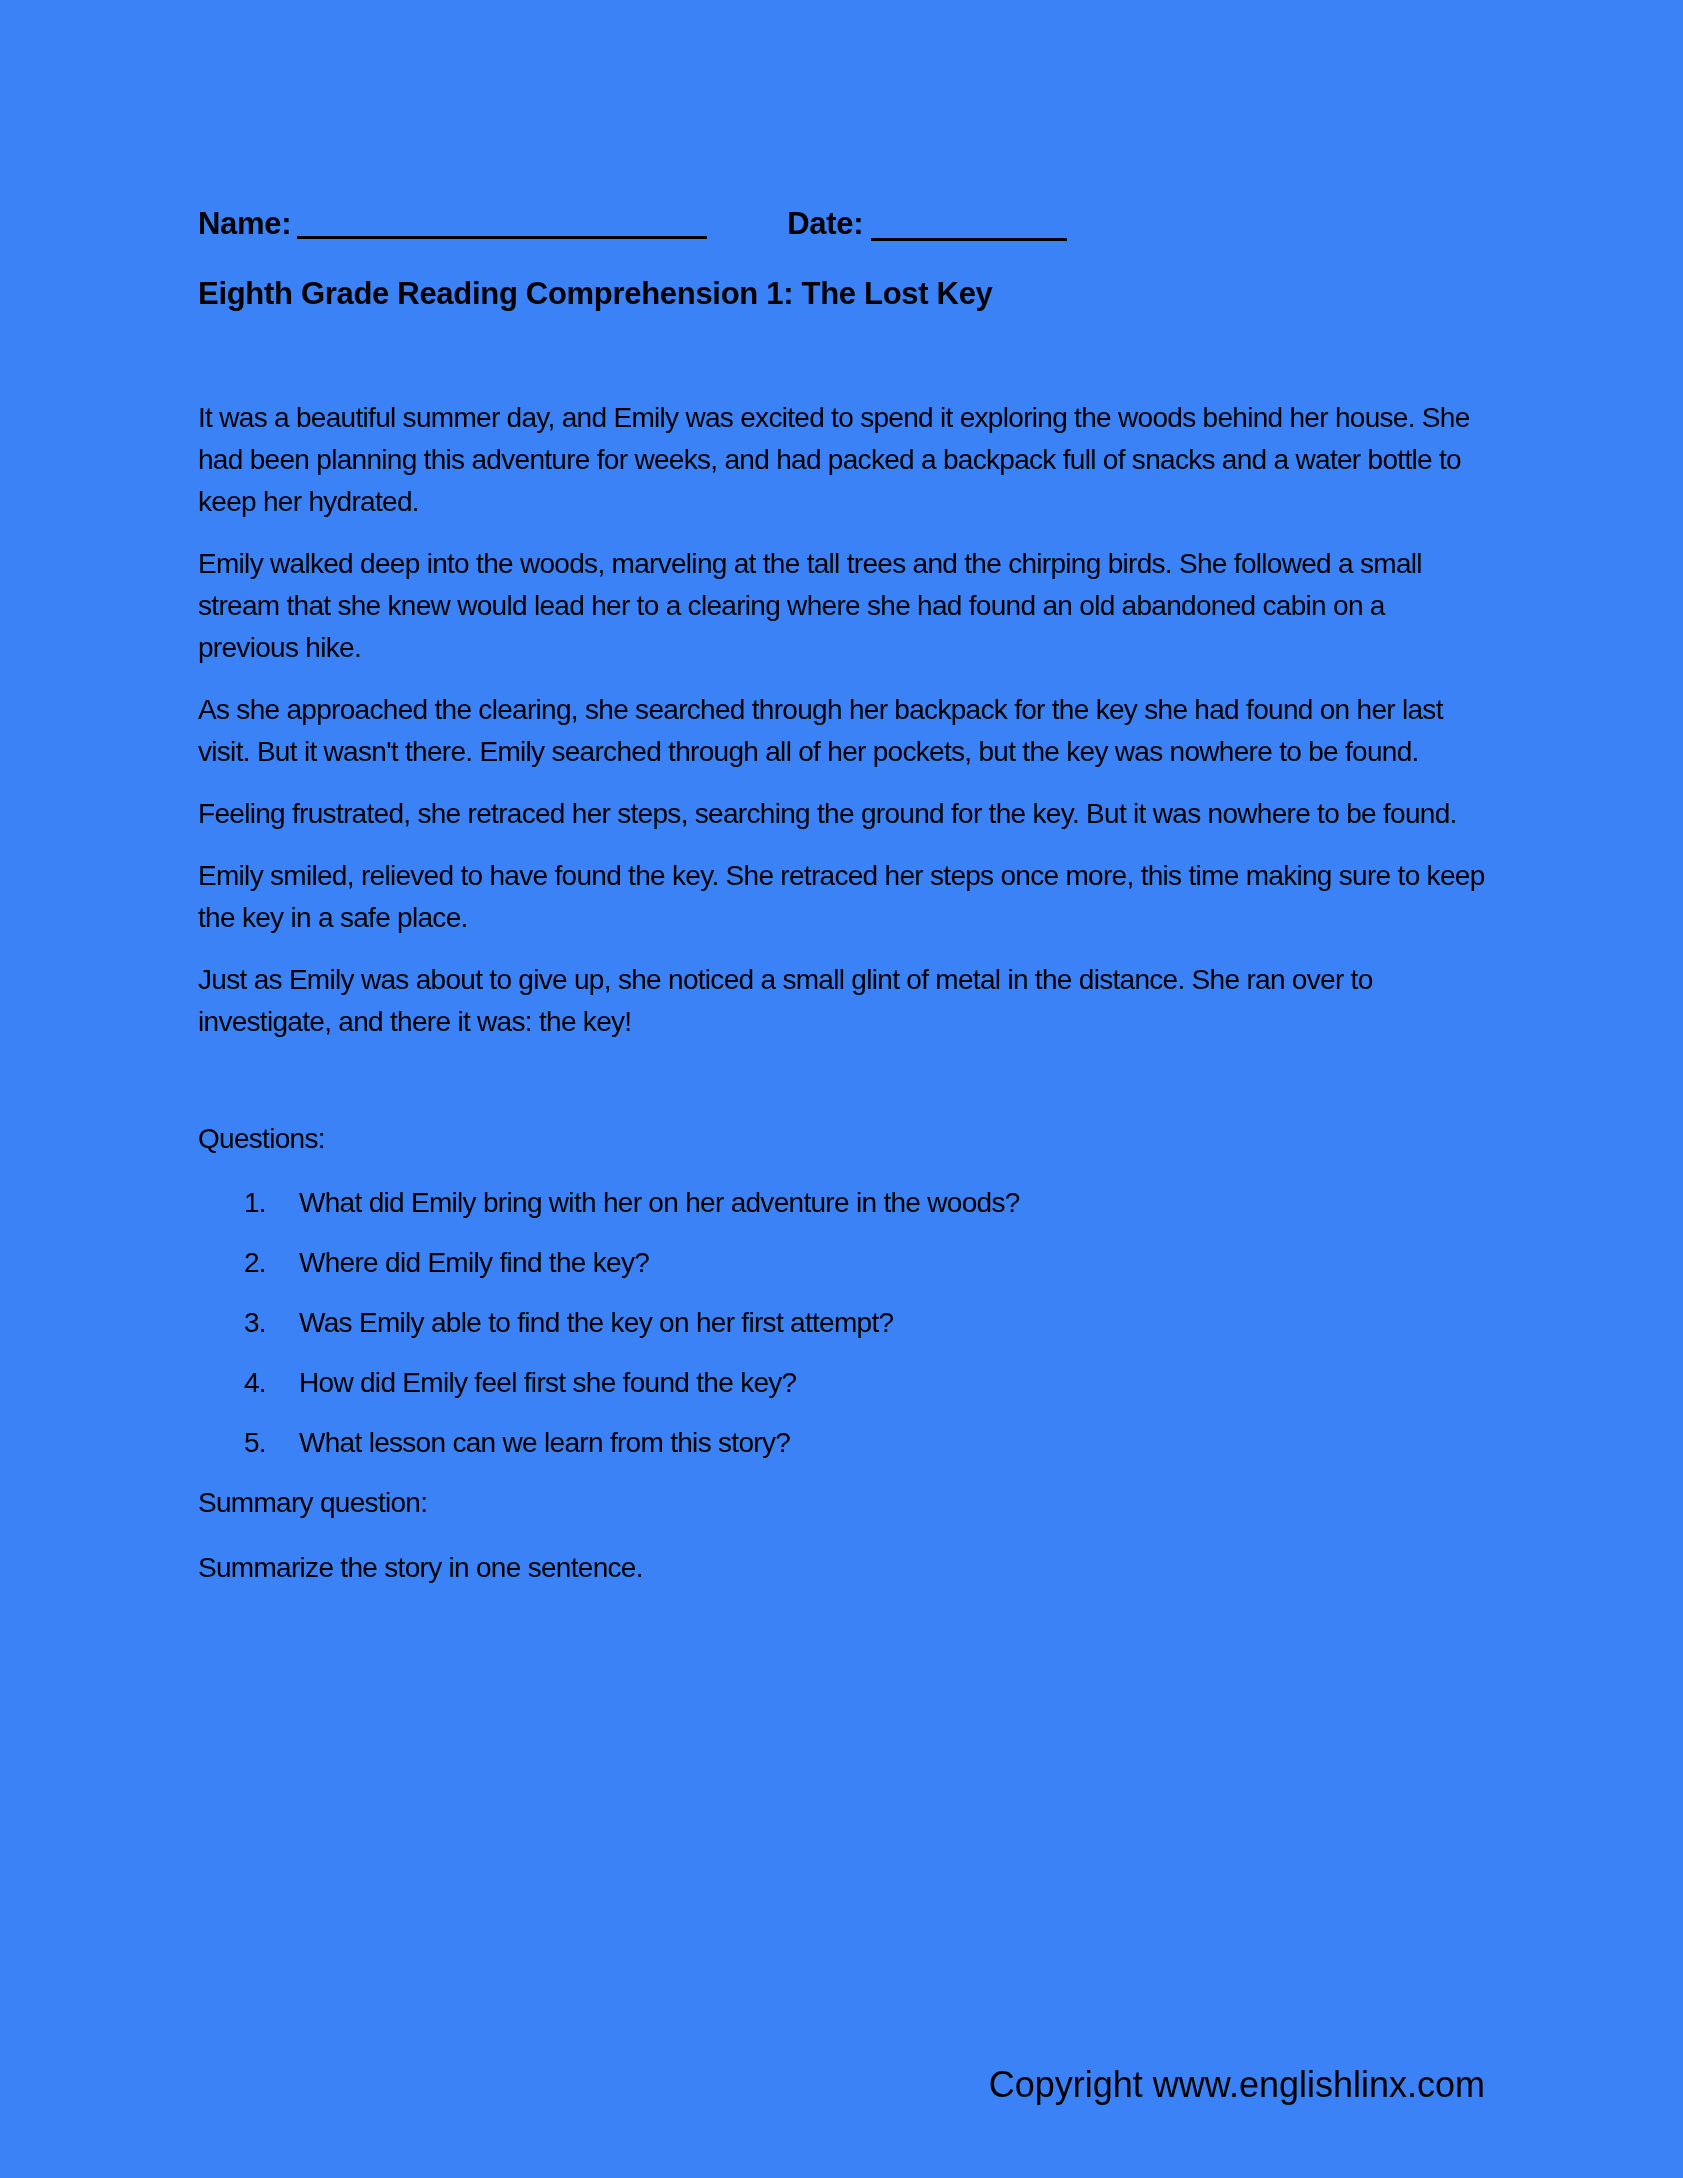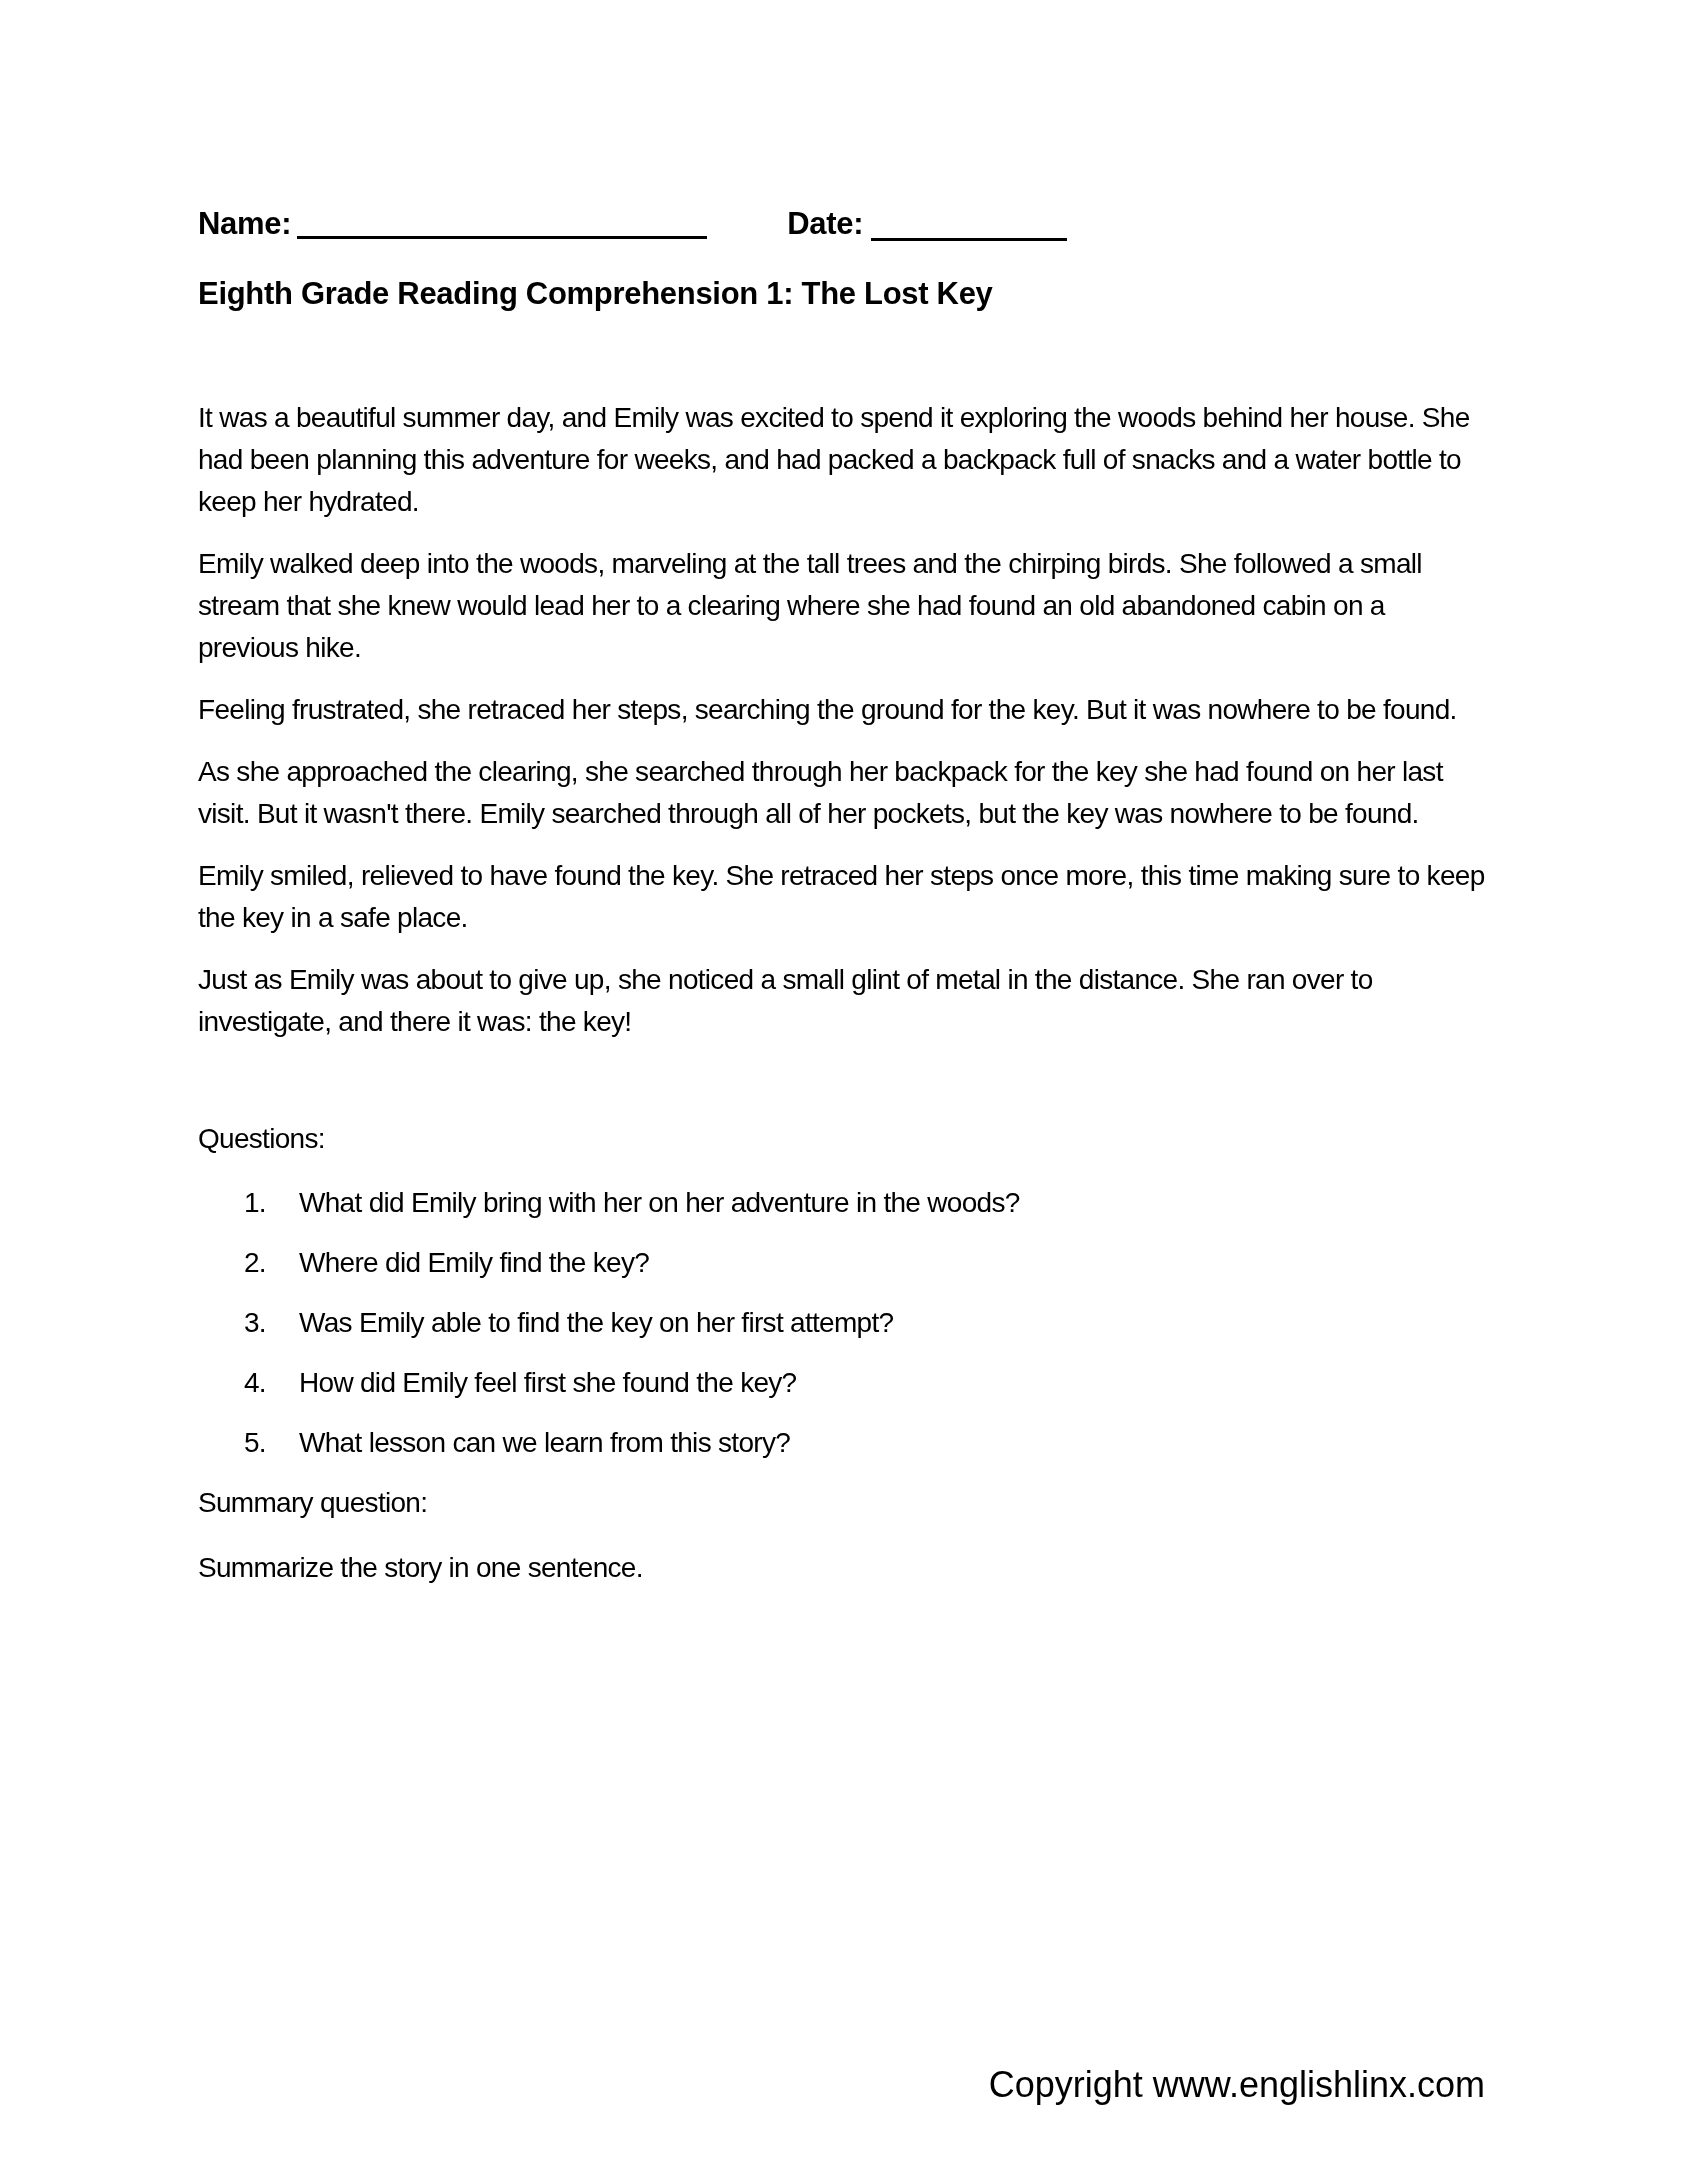--- a/index.html
+++ b/index.html
@@ -4,21 +4,21 @@
 <style>
   html, body {
     margin: 0;
     padding: 0;
     background: #e8e8e8;
   }
   .page {
     position: relative;
     width: 1683px;
     height: 2178px;
-    background: #ffffff;
+    background: #3b82f6;
     color: #000000;
     font-family: "Liberation Sans", sans-serif;
     overflow: hidden;
     box-sizing: border-box;
     text-decoration: underline;
   }
   .content {
     position: absolute;
     left: 198px;
     top: 204px;
@@ -117,22 +117,22 @@
       <span class="blank-line name-blank"></span>
       <span class="hdr-label date-label">Date:</span>
       <span class="blank-line date-blank"></span>
     </div>
 
     <div class="doc-title">Eighth Grade Reading Comprehension 1: The Lost Key</div>
 
     <div class="story">
       <p>It was a beautiful summer day, and Emily was excited to spend it exploring the woods behind her house. She had been planning this adventure for weeks, and had packed a backpack full of snacks and a water bottle to keep her hydrated.</p>
       <p>Emily walked deep into the woods, marveling at the tall trees and the chirping birds. She followed a small stream that she knew would lead her to a clearing where she had found an old abandoned cabin on a previous hike.</p>
+      <p>As she approached the clearing, she searched through her backpack for the key she had found on her last visit. But it wasn't there. Emily searched through all of her pockets, but the key was nowhere to be found.</p>
       <p>Feeling frustrated, she retraced her steps, searching the ground for the key. But it was nowhere to be found.</p>
-      <p>As she approached the clearing, she searched through her backpack for the key she had found on her last visit. But it wasn't there. Emily searched through all of her pockets, but the key was nowhere to be found.</p>
       <p>Emily smiled, relieved to have found the key. She retraced her steps once more, this time making sure to keep the key in a safe place.</p>
       <p>Just as Emily was about to give up, she noticed a small glint of metal in the distance. She ran over to investigate, and there it was: the key!</p>
     </div>
 
     <div class="questions-label">Questions:</div>
 
     <div class="question-list">
       <div class="q-item">
         <span class="q-num">1.</span>
         <span class="q-text">What did Emily bring with her on her adventure in the woods?</span>

